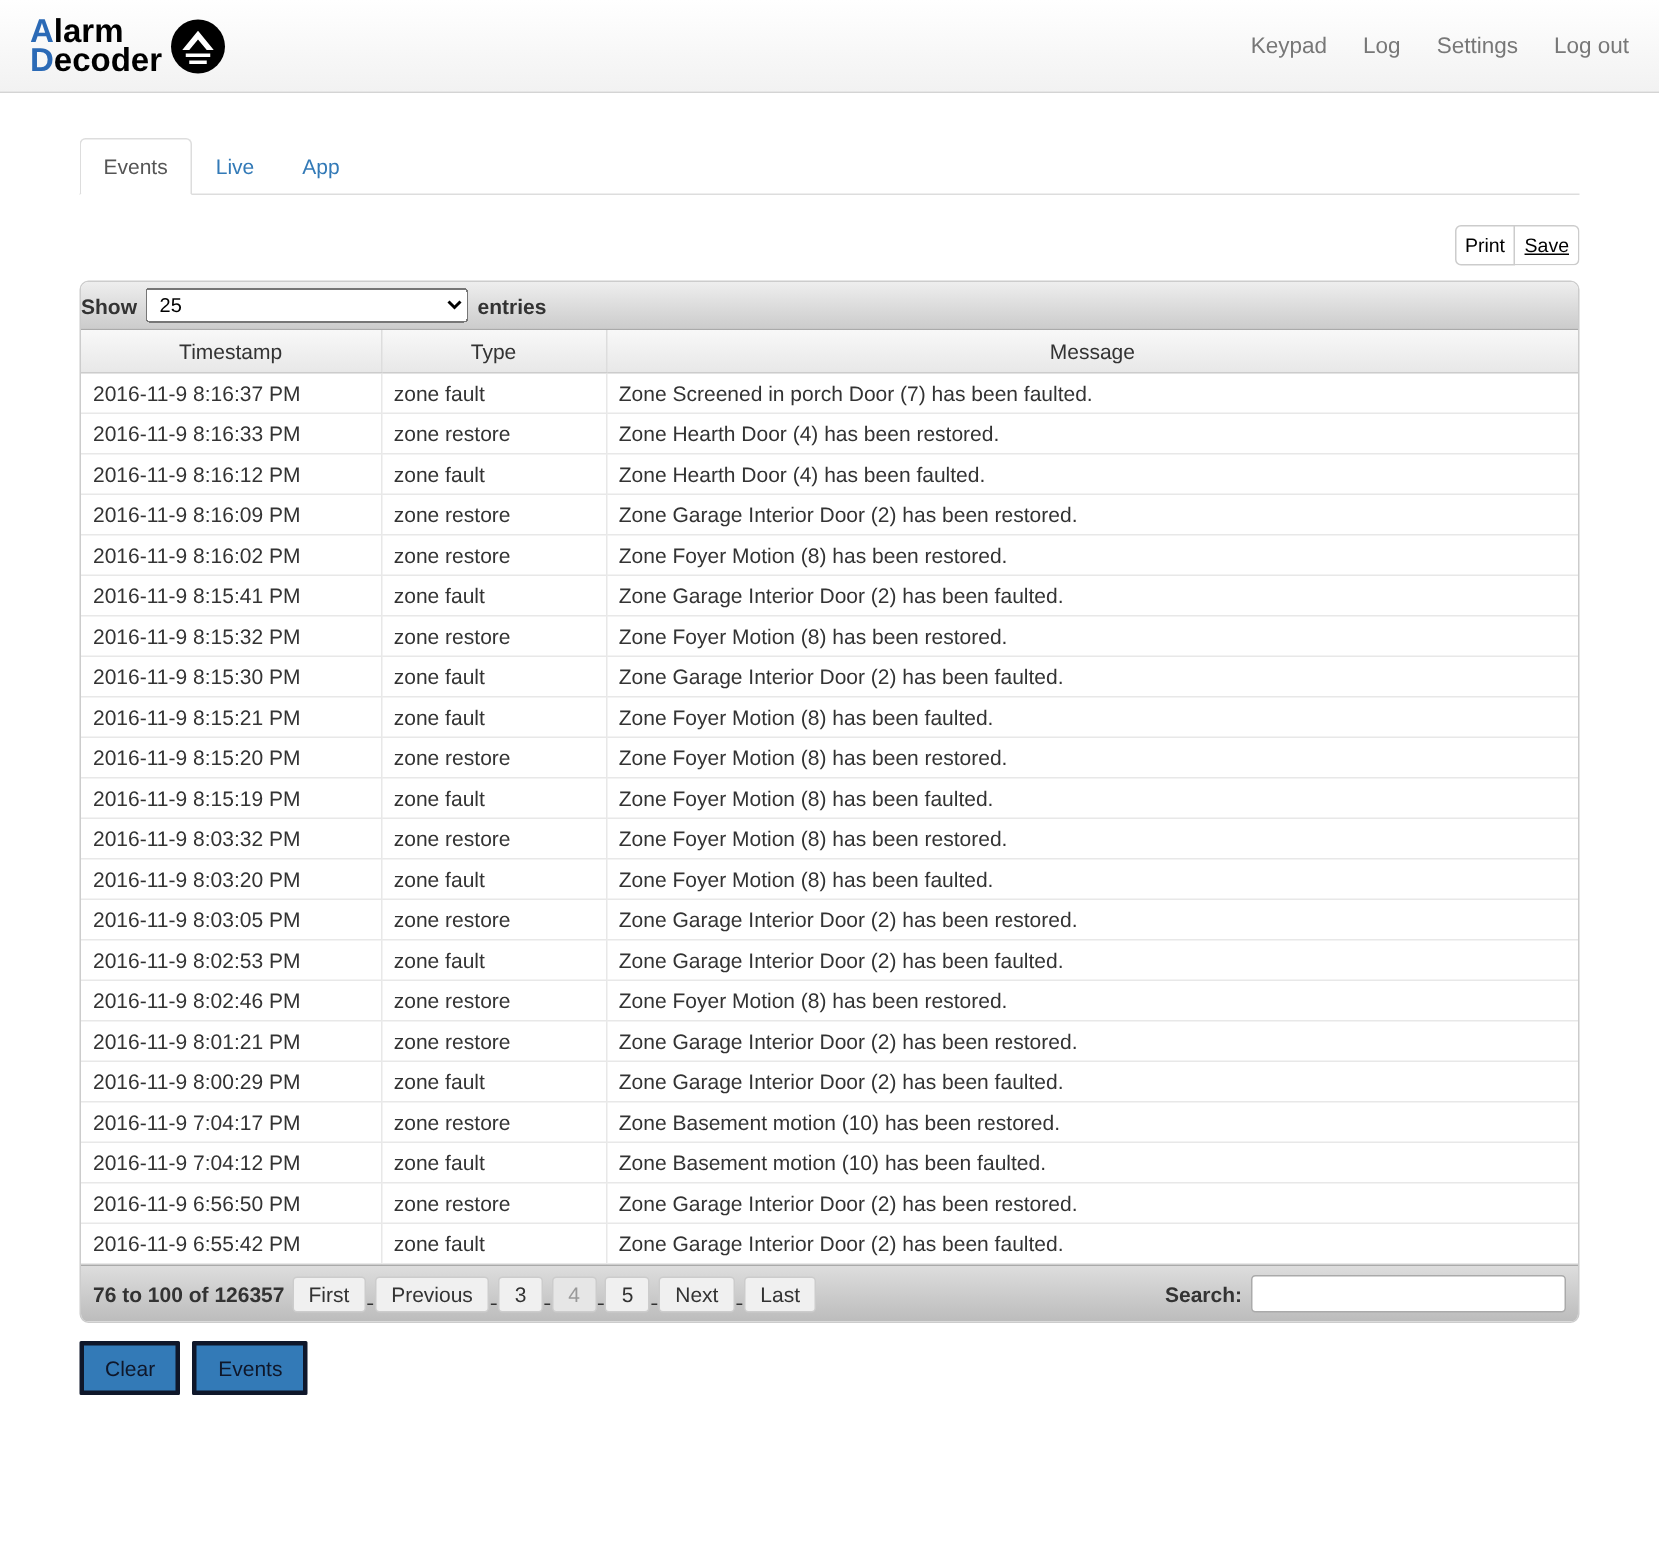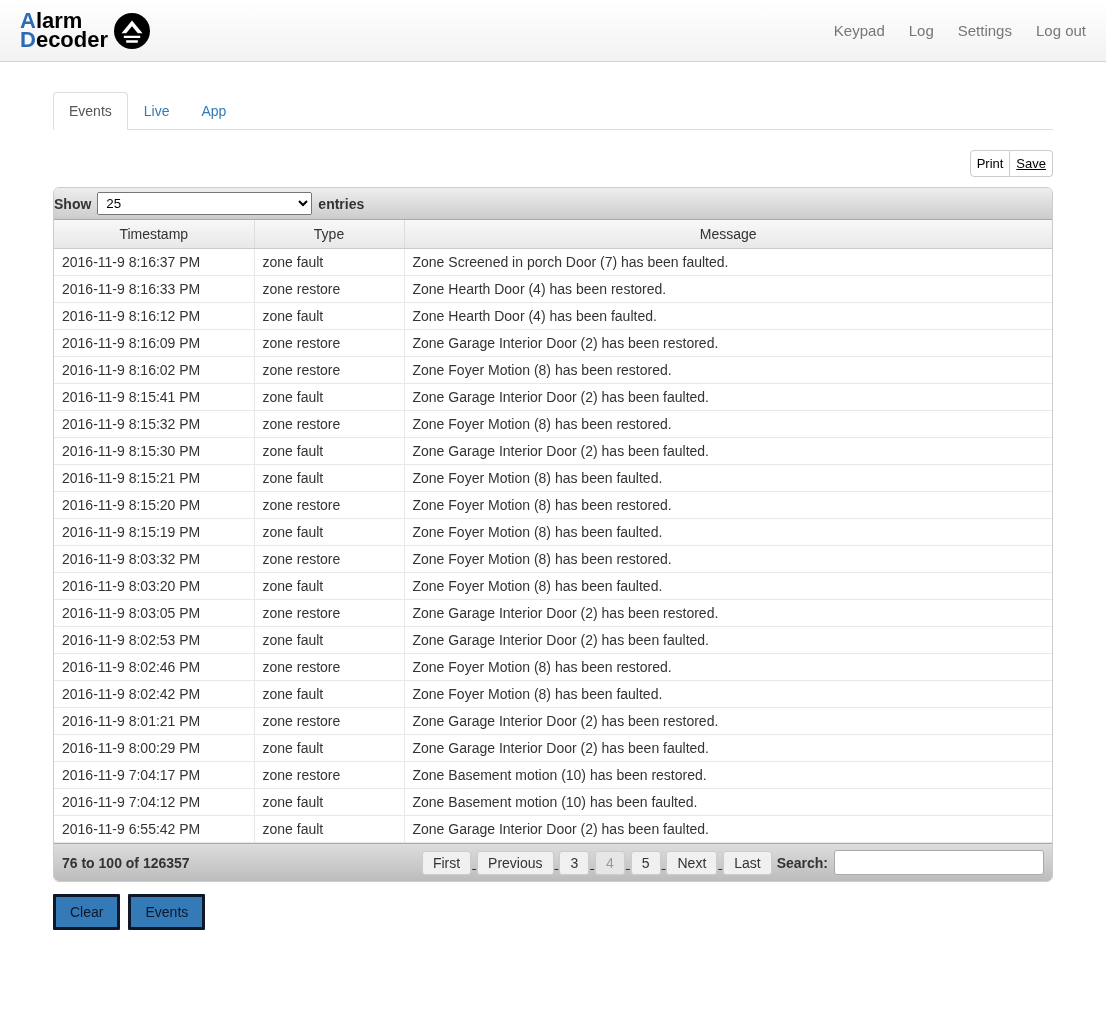--- a/index.html
+++ b/index.html
@@ -30,21 +30,21 @@
 .table-header-bar select { width: 215px; padding: 2px 4px; }
 table { width: 100%; border-collapse: collapse; }
 thead th { background: linear-gradient(to bottom, #f8f8f8, #e8e8e8); border-bottom: 1px solid #ccc; border-right: 1px solid #ddd; padding: 6px 8px; font-weight: normal; color: #333; text-align: center; }
 thead th:last-child { border-right: none; }
 tbody td { padding: 5px 8px; border-bottom: 1px solid #e8e8e8; border-right: 1px solid #e8e8e8; }
 tbody td:last-child { border-right: none; }
 .col-ts { width: 200px; }
 .col-type { width: 150px; }
 .table-footer { background: linear-gradient(to bottom, #ddd, #bcbcbc); border-top: 1px solid #aaa; padding: 6px 8px; display: flex; align-items: center; gap: 4px; }
 .table-footer .info { font-weight: bold; flex: 0 0 auto; }
-.table-footer .pager { flex: 1; text-align: right; text-decoration: underline; }
+.table-footer .pager { flex: 1; text-align: left; text-decoration: underline; }
 .pager span { display: inline-block; padding: 3px 10px; background: #f0f0f0; border: 1px solid #ccc; border-radius: 3px; margin: 0 1px; cursor: pointer; font-size: 14px; }
 .pager span.current { color: #999; background: #e6e6e6; }
 .search-box { display: flex; align-items: center; gap: 6px; font-weight: bold; }
 .search-box input { width: 210px; padding: 4px 6px; border: 1px solid #aaa; border-radius: 3px; background: #fff; }
 .action-btns { margin-top: 12px; display: flex; gap: 8px; }
 .btn-primary { background: #337ab7; color: #0f172a; border: 3px solid #0f172a; padding: 7px 14px; border-radius: 1px; font-size: 14px; cursor: pointer; }
 </style>
 </head>
 <body>
 
@@ -179,43 +179,43 @@
             <td class="col-ts">2016-11-9 8:02:53 PM</td>
             <td class="col-type">zone fault</td>
             <td>Zone Garage Interior Door (2) has been faulted.</td>
           </tr>
           <tr>
             <td class="col-ts">2016-11-9 8:02:46 PM</td>
             <td class="col-type">zone restore</td>
             <td>Zone Foyer Motion (8) has been restored.</td>
           </tr>
           <tr>
-            <td class="col-ts">2016-11-9 8:02:42 PM</td>
-            <td class="col-type">zone fault</td>
-            <td>Zone Foyer Motion (8) has been faulted.</td>
-          </tr>
-          <tr>
             <td class="col-ts">2016-11-9 8:01:21 PM</td>
             <td class="col-type">zone restore</td>
             <td>Zone Garage Interior Door (2) has been restored.</td>
           </tr>
           <tr>
             <td class="col-ts">2016-11-9 8:00:29 PM</td>
             <td class="col-type">zone fault</td>
             <td>Zone Garage Interior Door (2) has been faulted.</td>
           </tr>
           <tr>
             <td class="col-ts">2016-11-9 7:04:17 PM</td>
             <td class="col-type">zone restore</td>
             <td>Zone Basement motion (10) has been restored.</td>
           </tr>
           <tr>
             <td class="col-ts">2016-11-9 7:04:12 PM</td>
             <td class="col-type">zone fault</td>
             <td>Zone Basement motion (10) has been faulted.</td>
+          </tr>
+          <tr>
+            <td class="col-ts">2016-11-9 6:56:50 PM</td>
+            <td class="col-type">zone restore</td>
+            <td>Zone Garage Interior Door (2) has been restored.</td>
           </tr>
           <tr>
             <td class="col-ts">2016-11-9 6:55:42 PM</td>
             <td class="col-type">zone fault</td>
             <td>Zone Garage Interior Door (2) has been faulted.</td>
           </tr>
         </tbody>
     </table>
     <div class="table-footer">
       <div class="info">76 to 100 of 126357</div>

